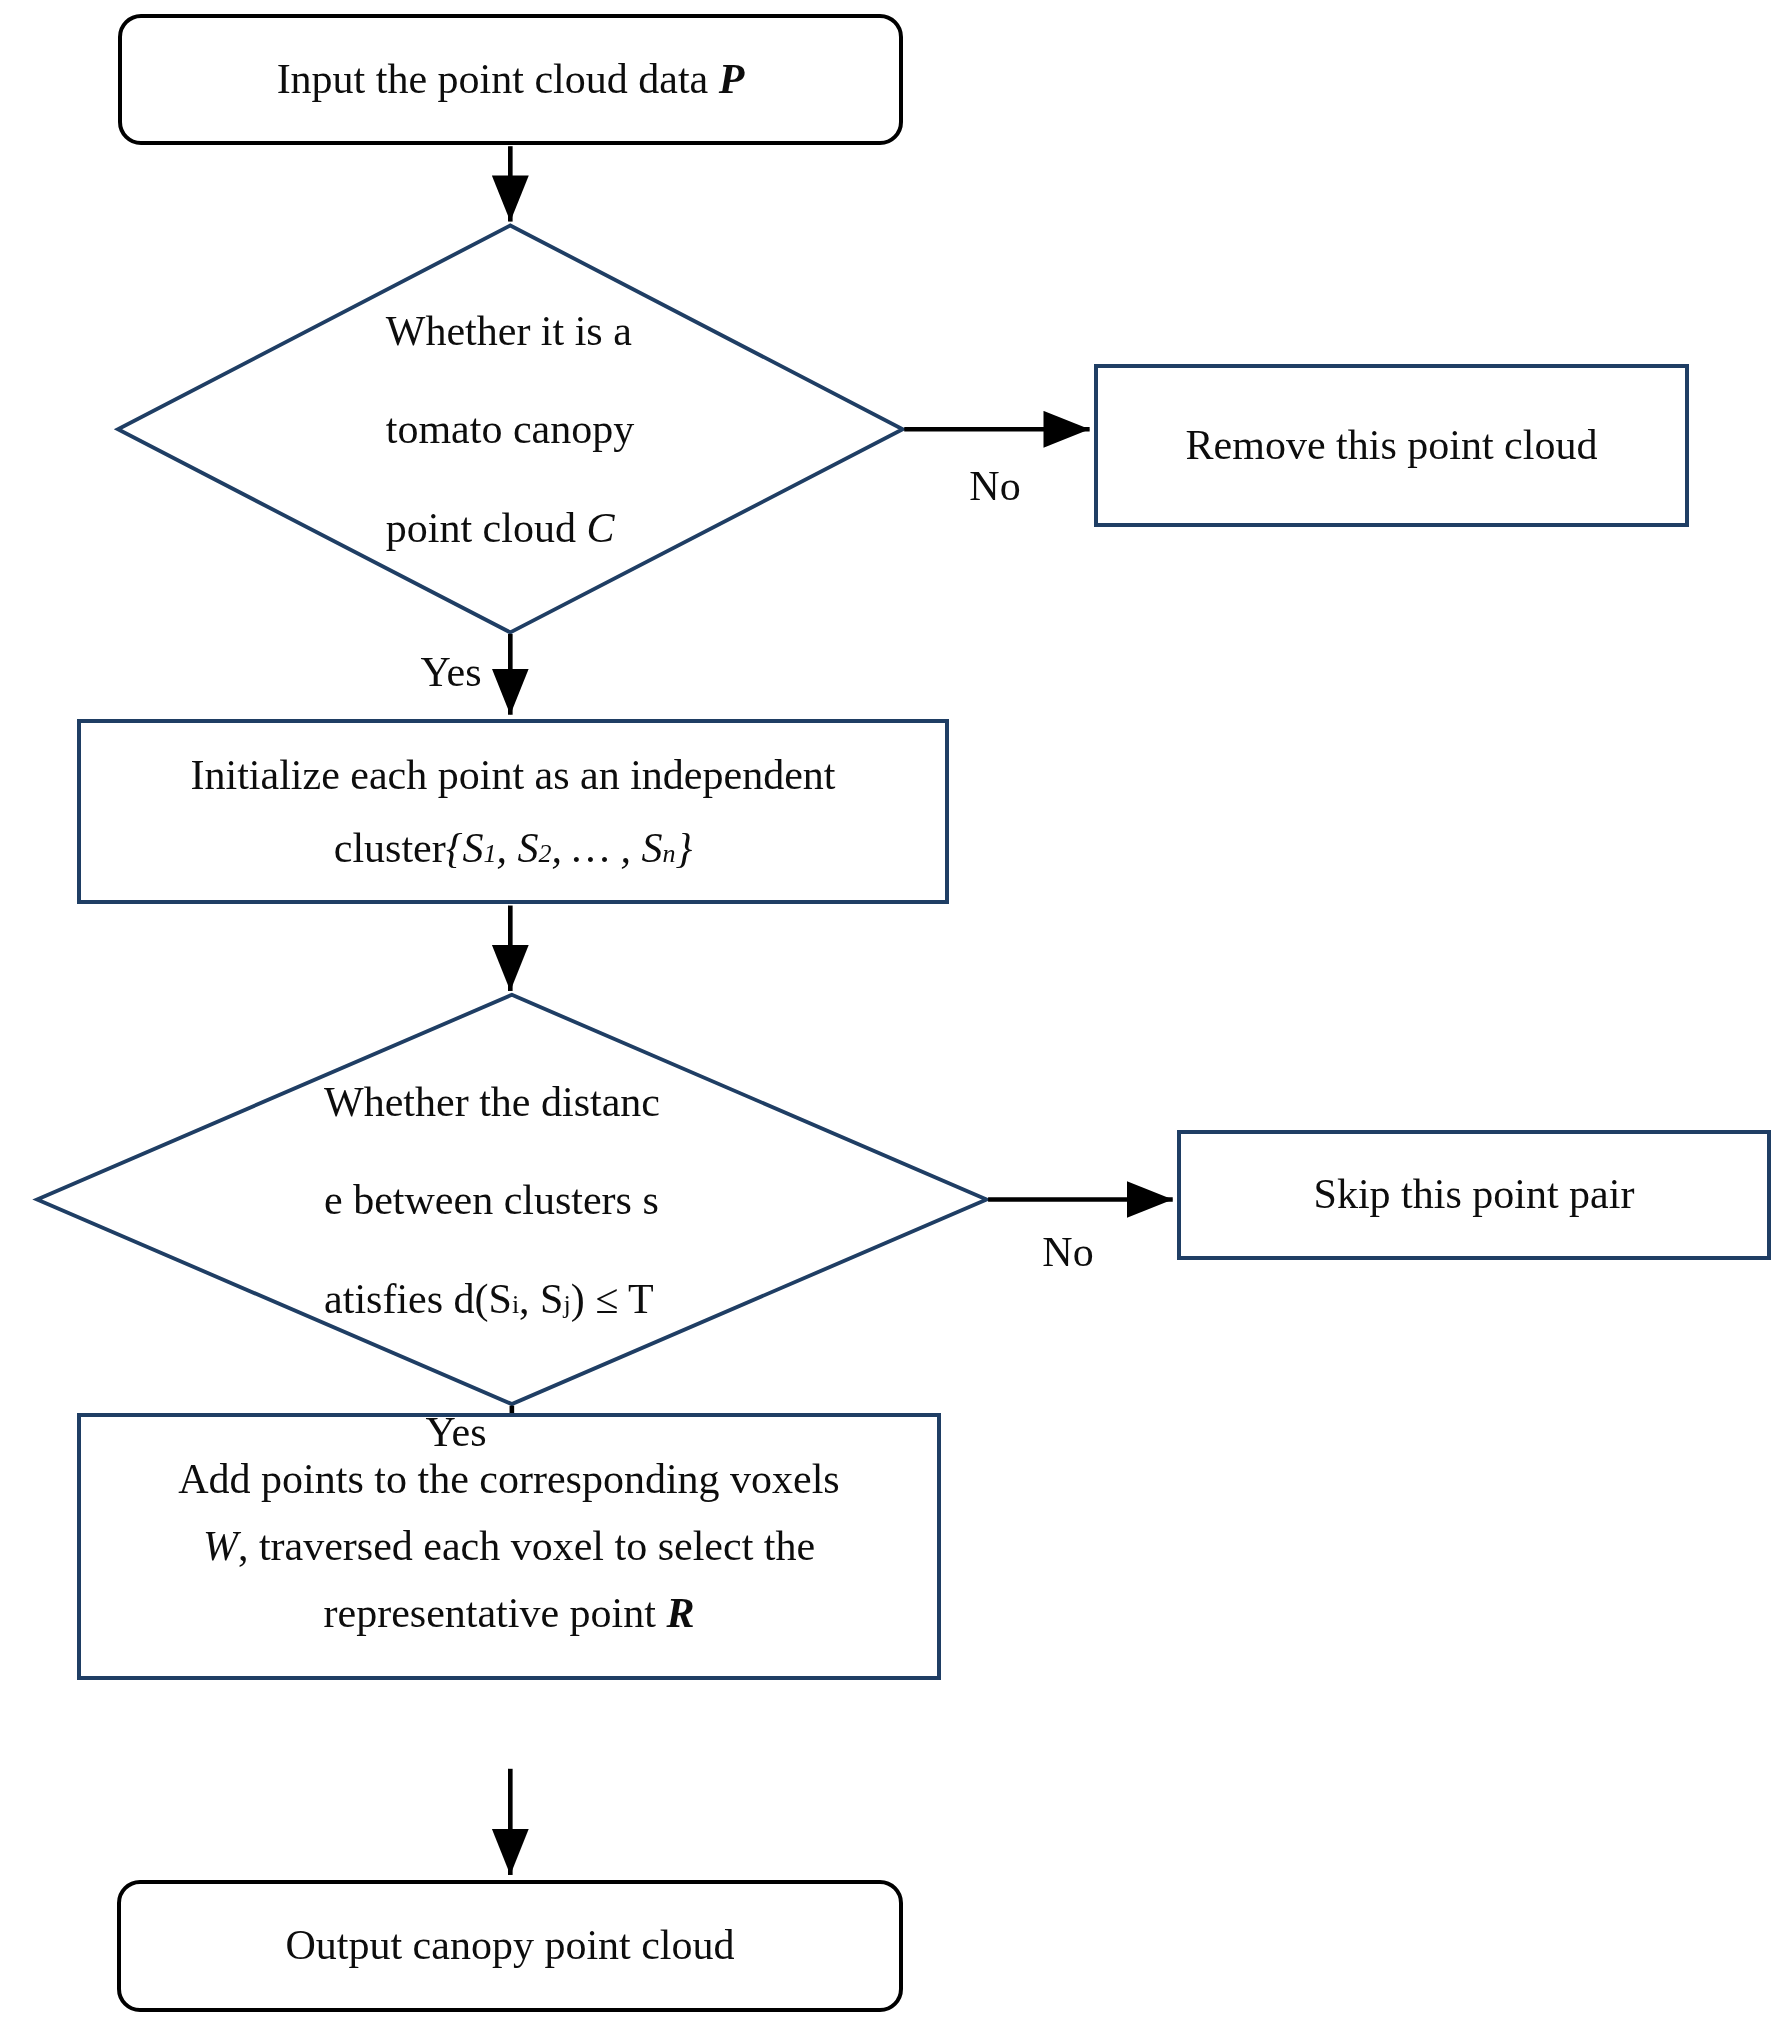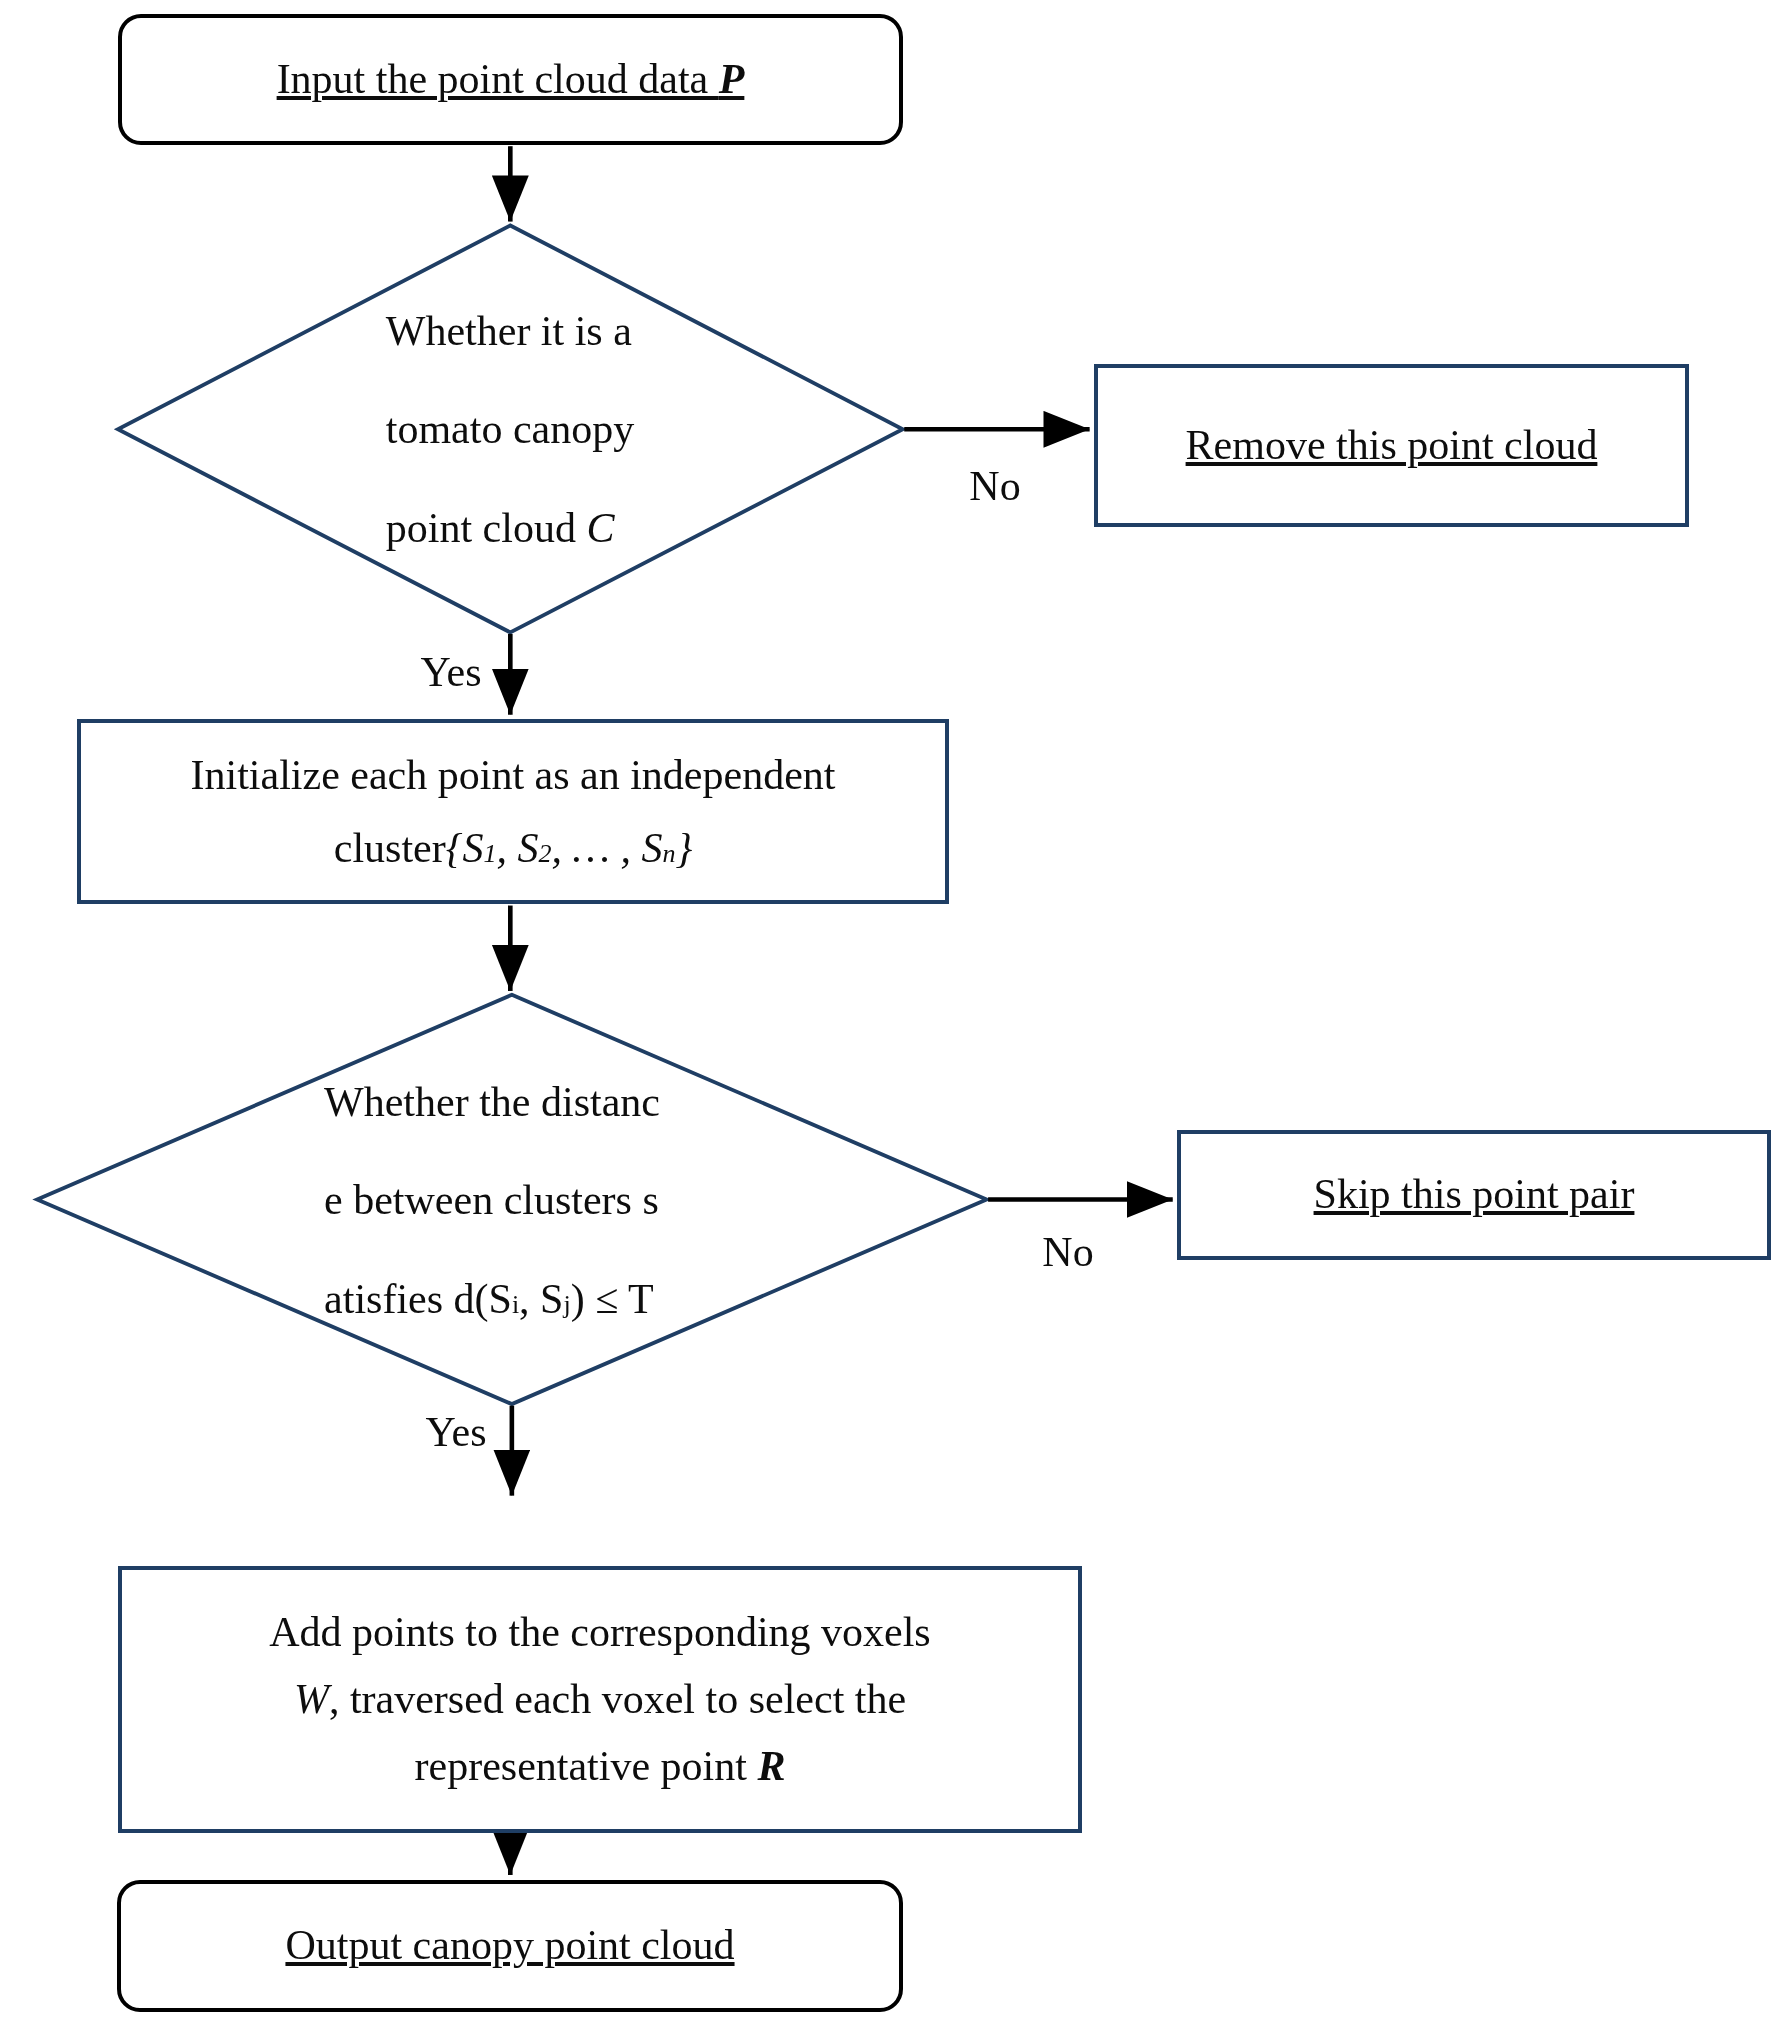--- a/index.html
+++ b/index.html
@@ -44,21 +44,21 @@
     position:absolute;
     transform:translate(-50%,-50%);
     font-size:42px;
     line-height:1;
     white-space:nowrap;
     text-align:right;
   }
   .v{font-style:italic;}
   .vb{font-style:italic;font-weight:bold;}
   .subnum{font-size:0.62em;}
-  .nowrap{white-space:nowrap;text-decoration:underline;}
+  .nowrap{white-space:nowrap;}
 </style>
 </head>
 <body>
 
 <div class="canvas">
 
   <svg class="wires" width="1790" height="2035" viewBox="0 0 2326 2645">
     <defs>
       <marker id="ah" markerWidth="11" markerHeight="9" refX="10" refY="4" orient="auto">
         <polygon points="0,0 10,4 0,8" fill="#000000"></polygon>
@@ -101,21 +101,21 @@
   <div class="diamond-text" style="left:492px;top:1200px;">
     <div>Whether the distanc</div>
     <div>e between clusters s</div>
     <div><span>atisfies d(S</span><span class="subnum">i</span><span>, S</span><span class="subnum">j</span><span>) ≤ T</span></div>
   </div>
 
   <div class="node process" style="left:1177px;top:1130px;width:594px;height:130px;">
     <div class="nowrap">Skip this point pair</div>
   </div>
 
-  <div class="node process" style="left:77px;top:1566px;width:964px;height:267px;line-height:1.6;margin-left:41px;">
+  <div class="node process" style="left:77px;top:1413px;width:864px;height:267px;line-height:1.6;">
     <div>
       <div>Add points to the corresponding voxels</div>
       <div><span class="v">W</span><span>, traversed each voxel to select the</span></div>
       <div><span>representative point </span><span class="vb">R</span></div>
     </div>
   </div>
 
   <div class="node terminal" style="left:117px;top:1880px;width:786px;height:132px;">
     <div class="nowrap">Output canopy point cloud</div>
   </div>

